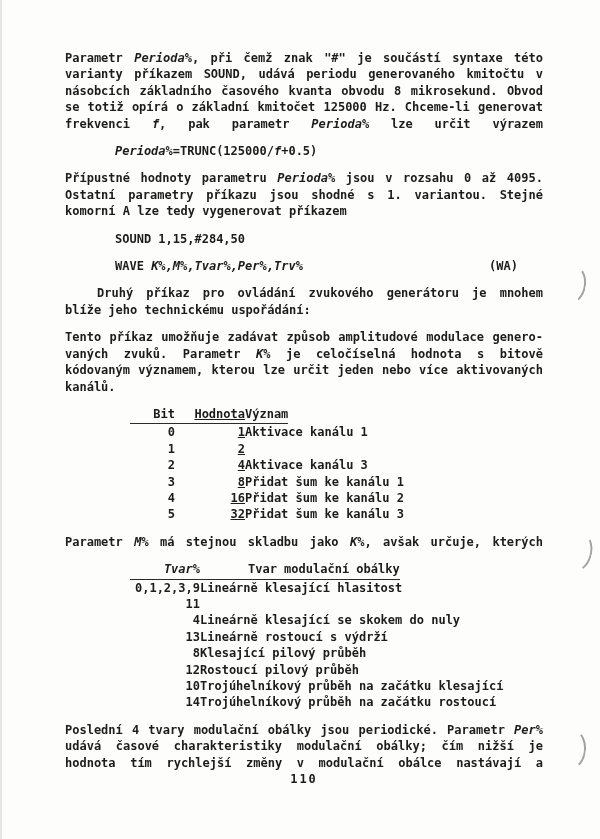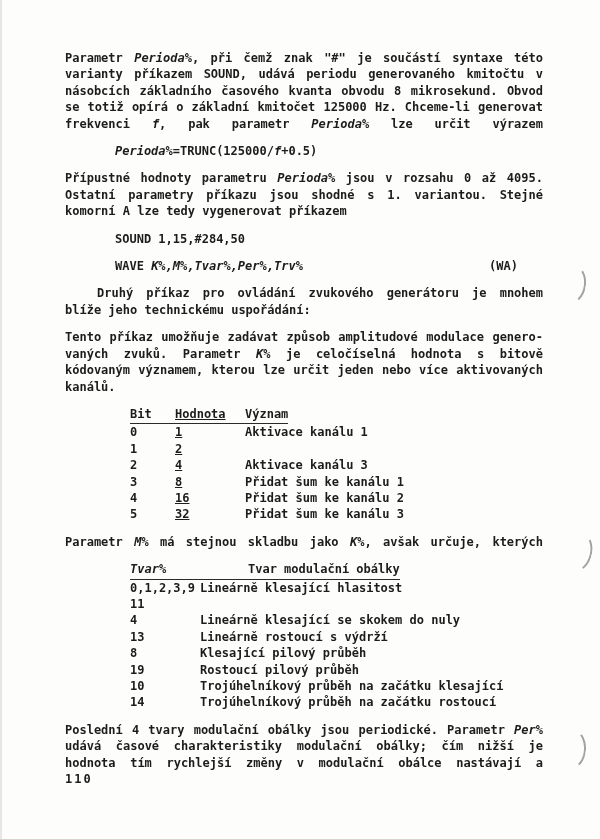--- a/index.html
+++ b/index.html
@@ -23,30 +23,30 @@
   .ind{text-indent:32px;}
   em{font-style:italic;font-weight:bold;}
   strong{font-weight:bold;}
   .code{
     margin-left:50px;font-size:12px;line-height:16.4px;font-weight:bold;
     display:flex;
   }
   .wa{margin-left:auto;margin-right:25px;}
   
   .tbl{margin-left:65px;font-size:12px;line-height:16.4px;font-weight:bold;}
-  .trow{display:flex;}
+  .trow{display:flex;text-align:right;}
   .thead{display:inline-flex;border-bottom:1.5px solid #2a2a2a;padding-bottom:1px;}
   .tbits .c0{width:45px;flex:none;}
   .tbits .c1{width:70px;flex:none;text-decoration:underline;}
   .tenv .c0{width:70px;flex:none;}
   .tenv .thead-c1pad{padding-left:48px;}
   
   .footer{
     position:absolute;left:65px;top:772px;width:478px;
-    font-size:12px;font-weight:bold;letter-spacing:2px;
+    text-align:center;font-size:12px;font-weight:bold;letter-spacing:2px;
   }
   
   .mark{
     position:absolute;
     border:2px solid transparent;
     border-right:2.5px solid #a3a3a3;
     border-radius:50%;
   }
   .mark1{left:556px;top:264px;width:26px;height:36px;transform:rotate(8deg);}
   .mark2{left:564px;top:532px;width:24px;height:36px;transform:rotate(14deg);}
@@ -132,21 +132,21 @@
       </div><div class="trow">
         <span class="c c0">4</span>
         <span class="c c1">Lineárně klesající se skokem do nuly</span>
       </div><div class="trow">
         <span class="c c0">13</span>
         <span class="c c1">Lineárně rostoucí s výdrží</span>
       </div><div class="trow">
         <span class="c c0">8</span>
         <span class="c c1">Klesající pilový průběh</span>
       </div><div class="trow">
-        <span class="c c0">19</span>
+        <span class="c c0">12</span>
         <span class="c c1">Rostoucí pilový průběh</span>
       </div><div class="trow">
         <span class="c c0">10</span>
         <span class="c c1">Trojúhelníkový průběh na začátku klesající</span>
       </div><div class="trow">
         <span class="c c0">14</span>
         <span class="c c1">Trojúhelníkový průběh na začátku rostoucí</span>
       </div></div>
     <div class="block para">
       <div class="line just">Poslední 4 tvary modulační obálky jsou periodické. Parametr <em>Per%</em></div>

